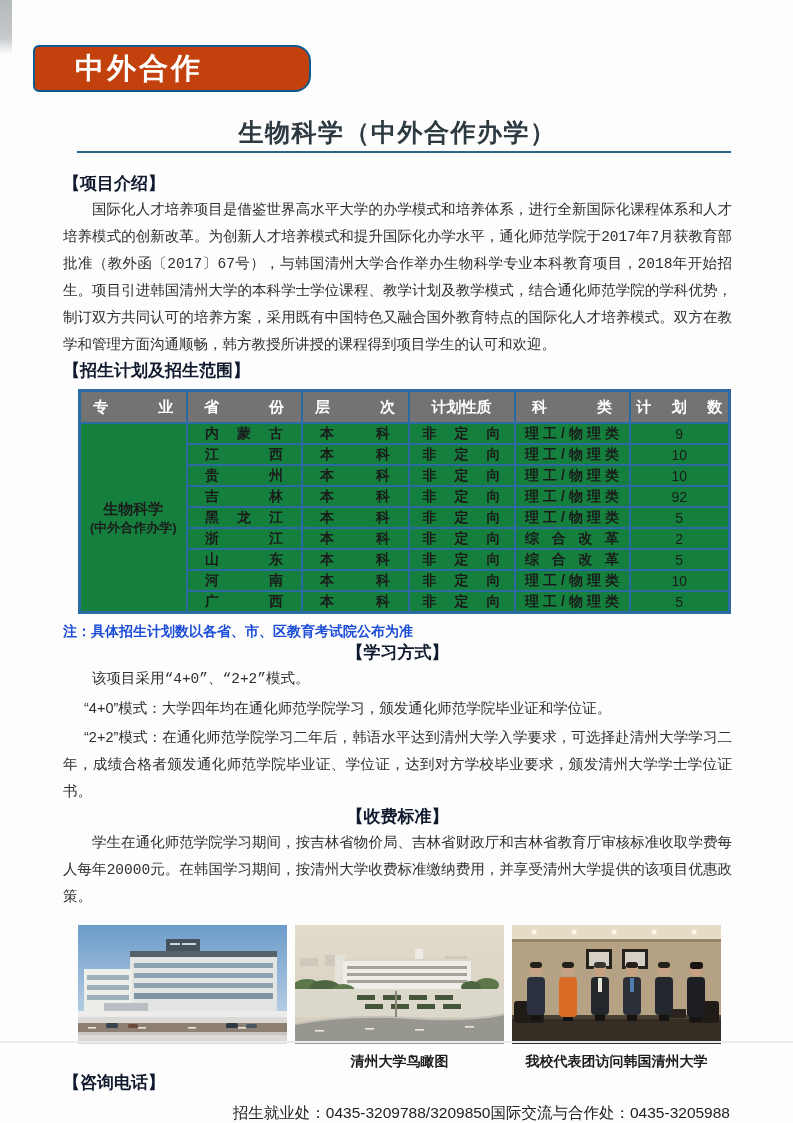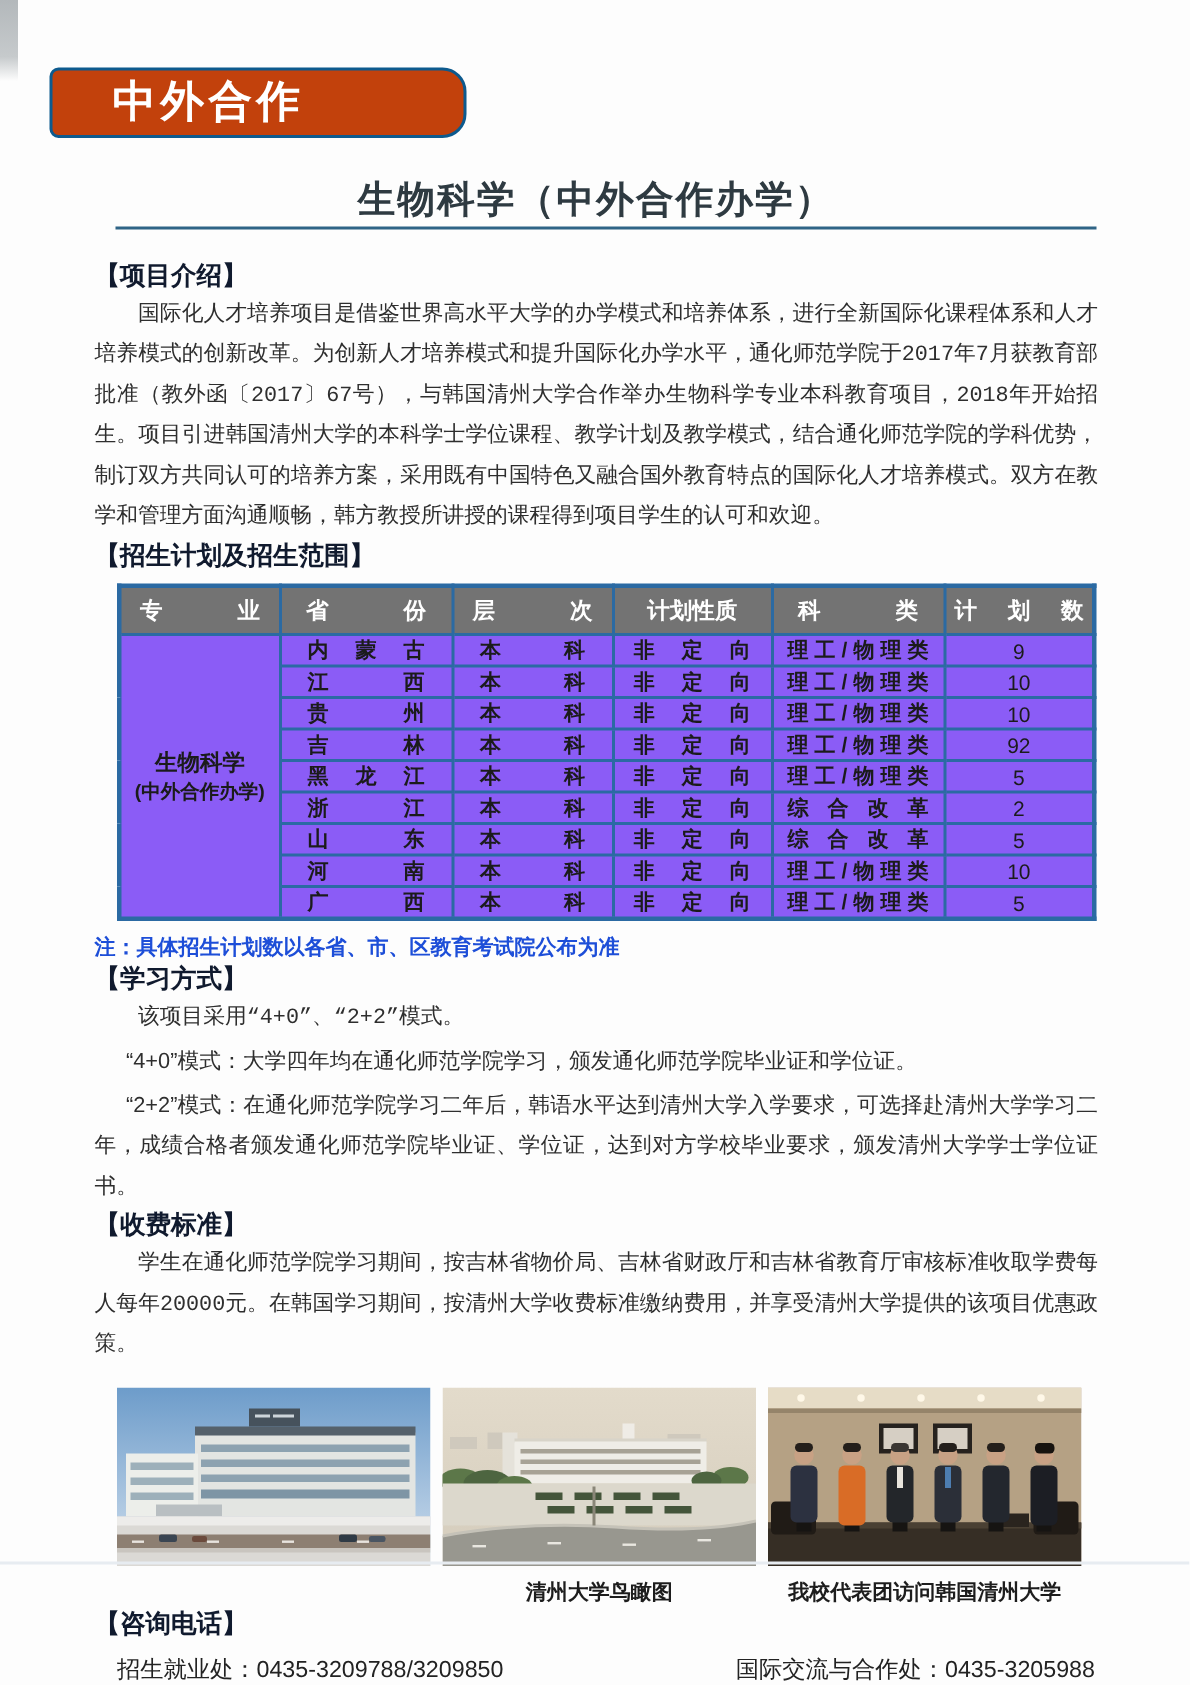--- a/index.html
+++ b/index.html
@@ -22,47 +22,47 @@
   .page-title{position:absolute;left:63px;top:116px;width:669px;text-align:center;
     font-size:25px;font-weight:700;color:#2e3a41;letter-spacing:1.5px;margin:0;}
   .title-underline{position:absolute;left:77px;top:151px;width:654px;height:2px;
     background:#2f6486;}
   
   .content{position:absolute;left:63px;top:172px;width:669px;}
   h2.sec{font-size:17px;line-height:23px;font-weight:700;color:#101a2e;margin:0;}
   p.body{font-size:14.5px;line-height:27px;text-align:justify;margin:2px 0 0;color:#2e2e2e;}
   .ind2{text-indent:2em;font-family:Liberation Mono, monospace;}
   .indq{text-indent:1.45em;}
-  .mt4{margin-top:4px;} .mt8{margin-top:8px;} .mt10{margin-top:10px;}
+  .mt4{margin-top:4px;} .mt8{margin-top:8px;text-align:center;} .mt10{margin-top:10px;}
   
   table.plan{border-collapse:collapse;table-layout:fixed;width:650px;margin:7px 0 0 15px;
     border:3px solid #2b6aa3;}
   table.plan th{background:#737373;color:#ffffff;font-size:15px;font-weight:700;
     height:30px;border:2px solid #2b6aa3;padding:0;text-align:center;}
-  table.plan td{background:#8b5cf6;border:2px solid #2b6aa3;text-align:center;
+  table.plan td{background:#15803d;border:2px solid #2b6aa3;text-align:center;
     height:19px;padding:0;font-size:14px;color:#1b1b1b;}
   td.major{vertical-align:middle;}
   .mj1{font-weight:700;font-size:15px;line-height:20px;color:#1b1b1b;}
   .mj2{font-weight:700;font-size:13px;line-height:17px;color:#1b1b1b;}
   .cjk{font-weight:700;}
   .num{font-weight:400;font-size:14px;}
   
   .dj{display:inline-block;text-align:justify;text-align-last:justify;
     white-space:nowrap;vertical-align:middle;}
   .w2{width:70px;} .w3{width:78px;} .w4{width:94px;} .wh{width:80px;} .wh3{width:86px;}
   
   p.note{margin:7px 0 0;color:#1d4ed8;font-weight:700;font-size:14px;line-height:20px;}
   
   .photos{display:flex;gap:8px;margin:14px 0 0 15px;width:644px;}
   .photos figure{margin:0;width:209px;}
   .photos svg{display:block;width:209px;height:119px;}
   .photos figcaption{text-align:center;font-size:14px;font-weight:700;color:#1d1d1d;
     margin-top:9px;}
   
-  .phones{display:flex;justify-content:space-between;margin-top:9px;
+  .phones{display:flex;justify-content:flex-end;margin-top:9px;
     padding:0 2px 0 15px;font-size:15.5px;color:#222222;}
   
   .bottom-rule{position:absolute;left:0;top:1041px;width:793px;height:2px;
     background:#e7ecf1;}
 </style>
 </head>
 <body>
 
 <div class="scan-edge"></div>
 

